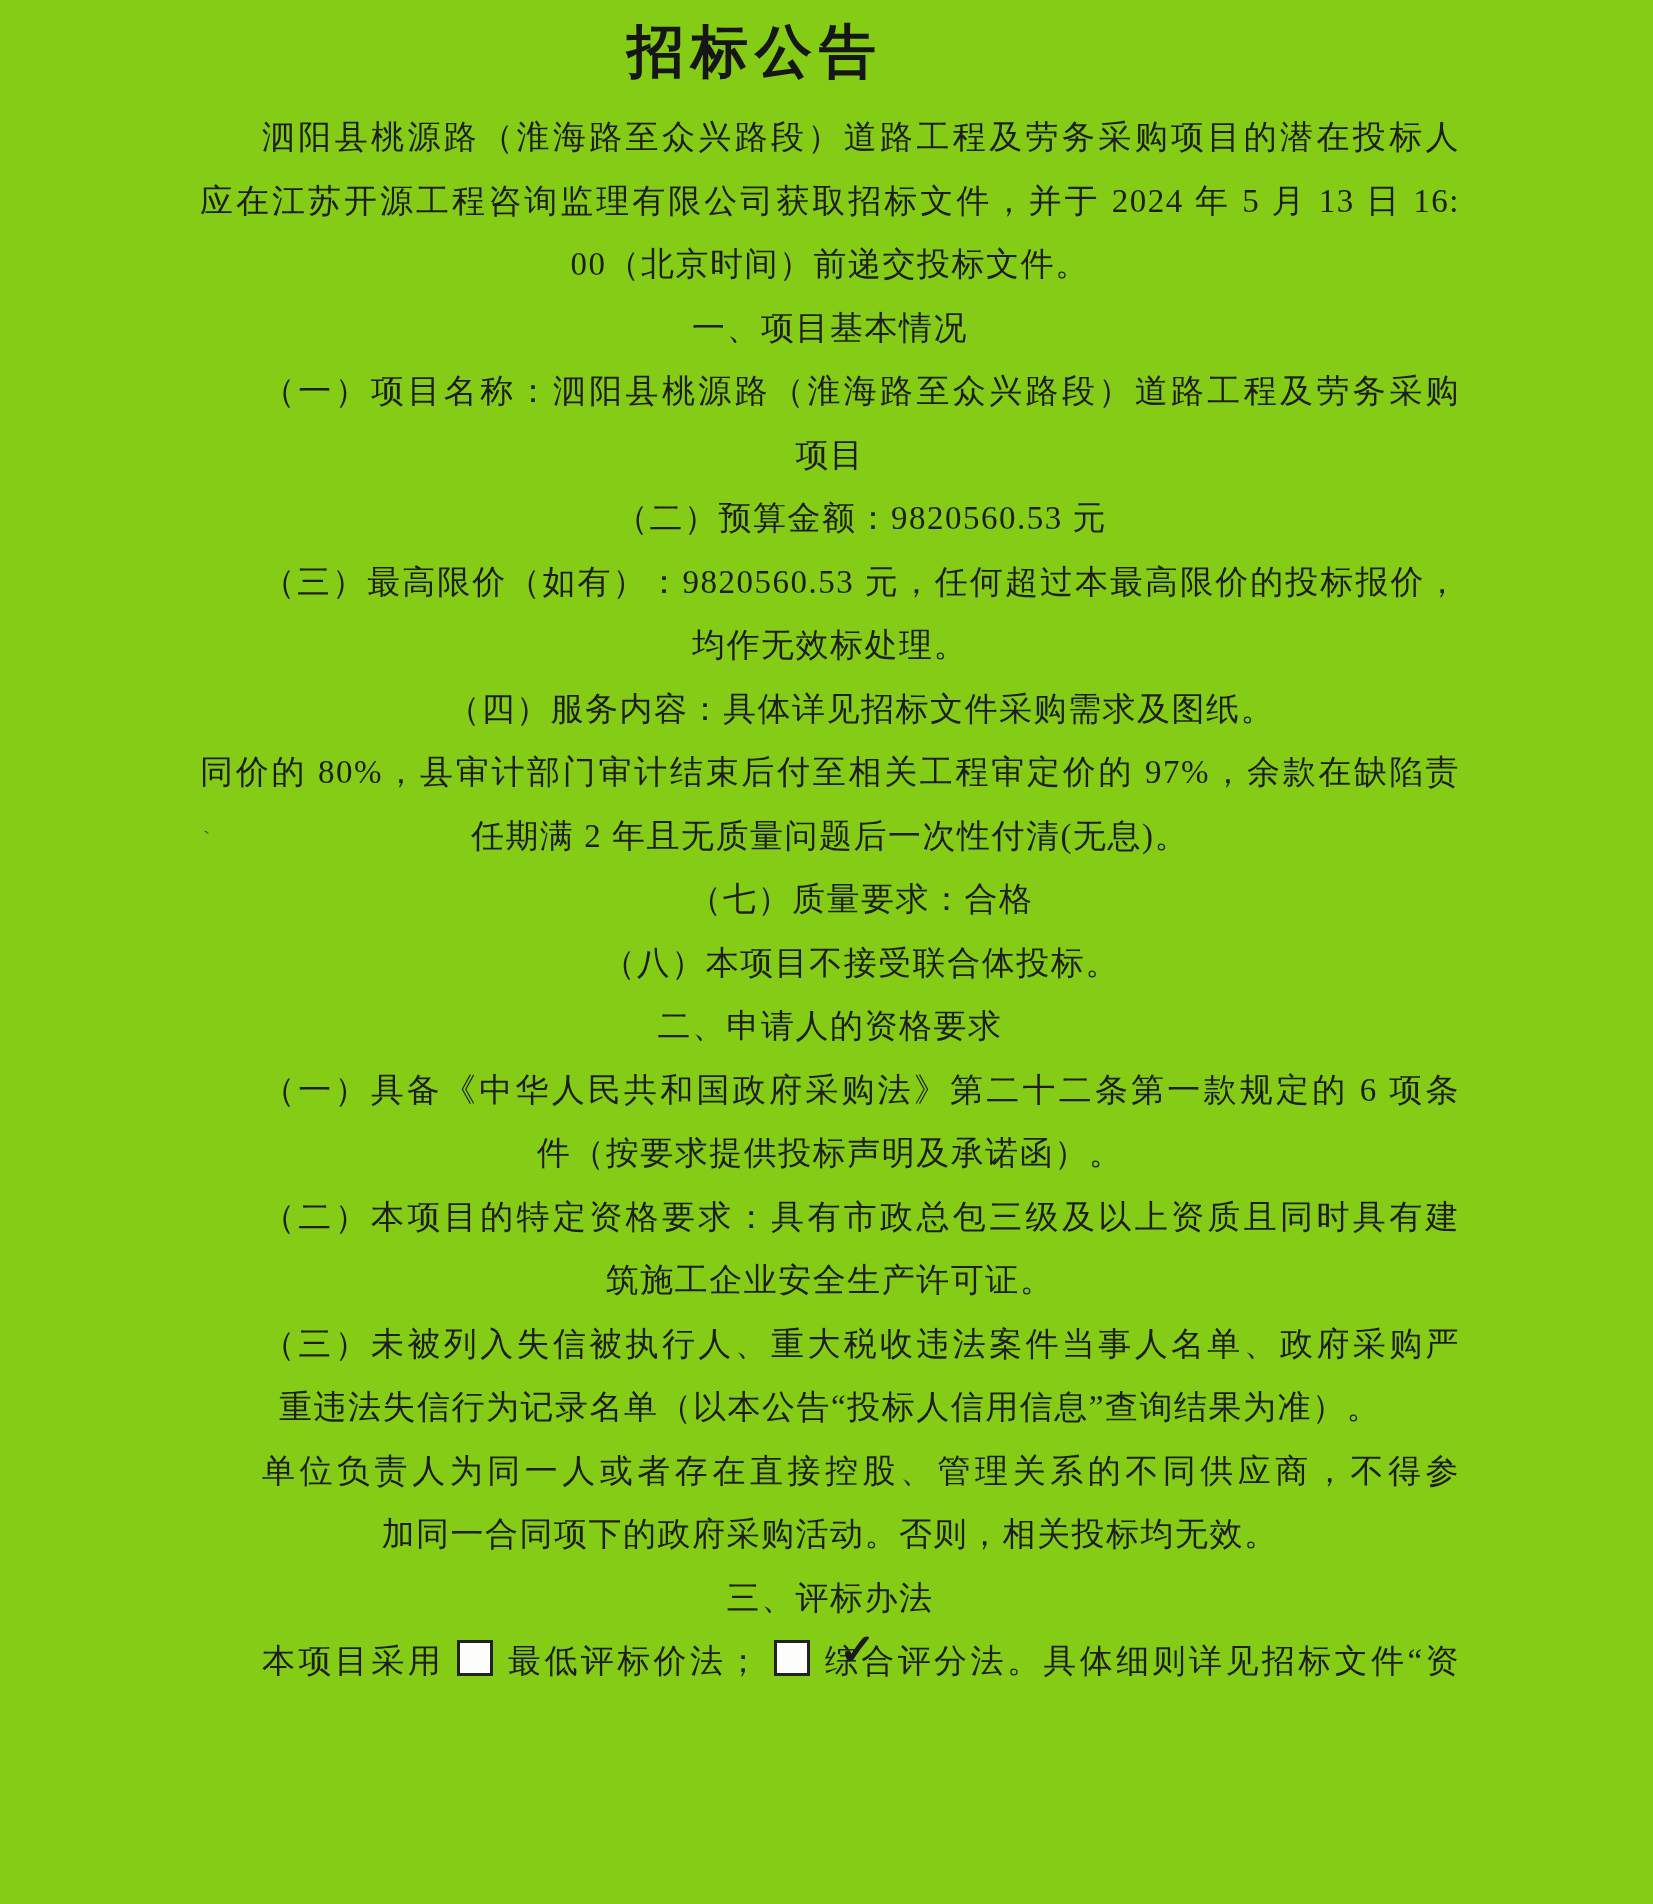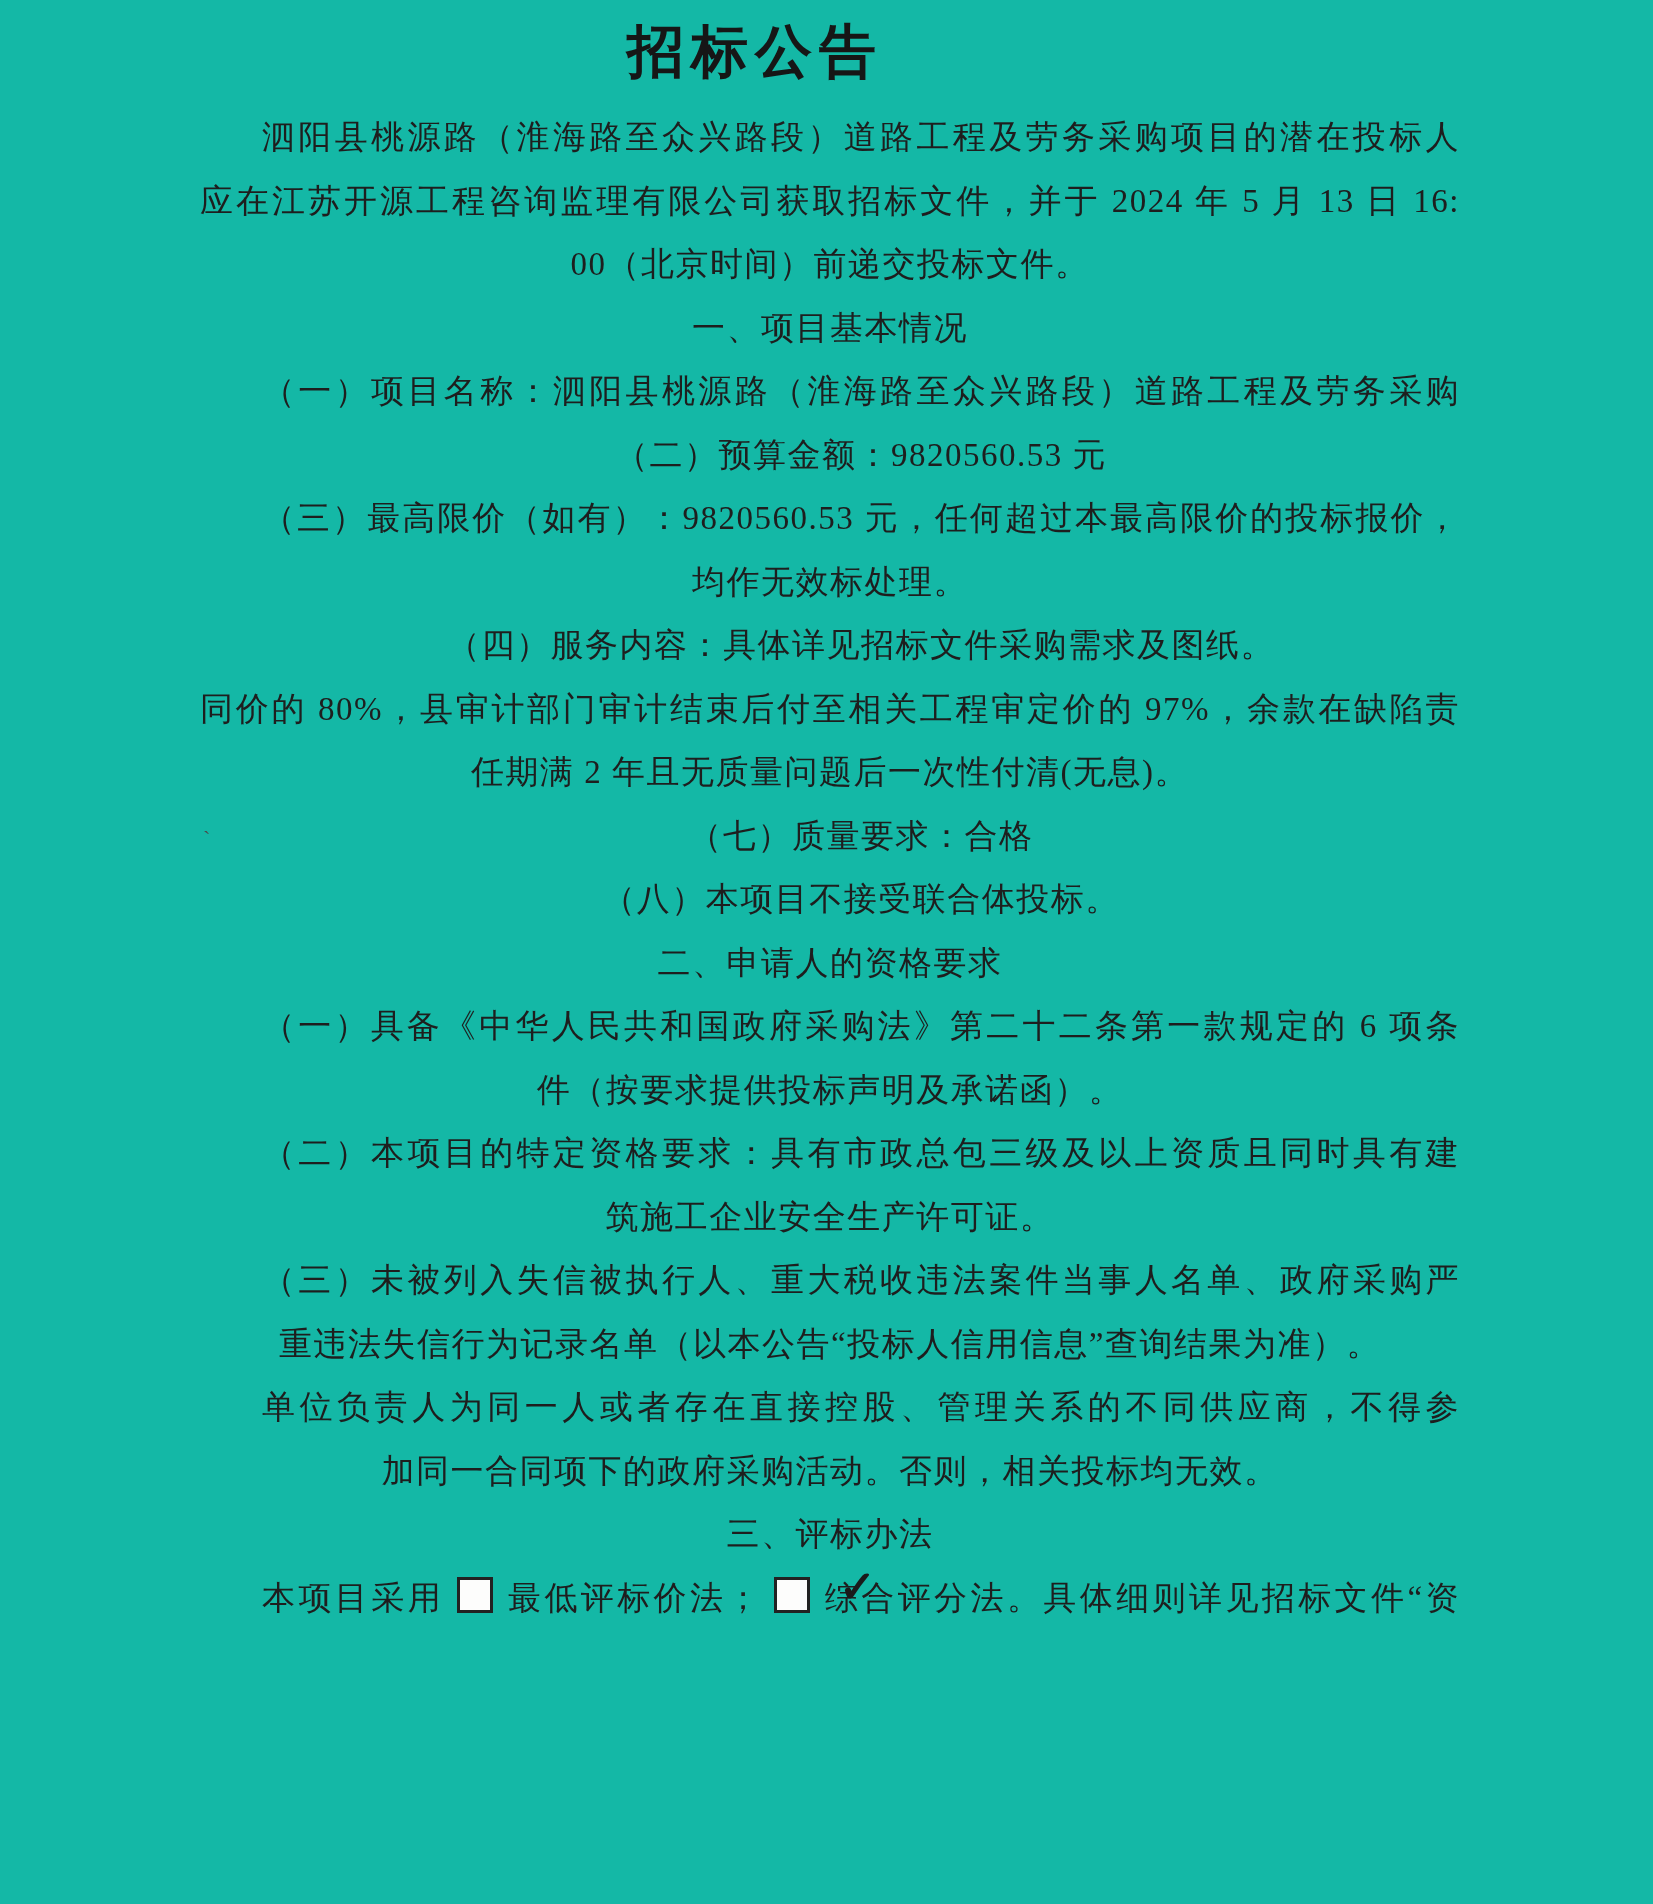--- a/index.html
+++ b/index.html
@@ -4,21 +4,21 @@
 <style>
   html, body {
     margin: 0;
     padding: 0;
     background: #ffffff;
   }
   #page {
     position: relative;
     width: 1653px;
     height: 1904px;
-    background: #14b8a6;
+    background: #84cc16;
     overflow: hidden;
     font-family: "Liberation Serif", "DejaVu Serif", serif;
     color: #1e1e1e;
   }
   #doc-title {
     position: absolute;
     top: 14px;
     left: 0;
     width: 1510px; 
     text-align: center;
@@ -85,20 +85,21 @@
 
   <div id="doc-title">招标公告</div>
 
   <div id="body-text">
 
     <div class="line indent fill">泗阳县桃源路（淮海路至众兴路段）道路工程及劳务采购项目的潜在投标人</div>
     <div class="line fill">应在江苏开源工程咨询监理有限公司获取招标文件，并于 2024 年 5 月 13 日 16:</div>
     <div class="line">00（北京时间）前递交投标文件。</div>
     <div class="line">一、项目基本情况</div>
     <div class="line indent fill">（一）项目名称：泗阳县桃源路（淮海路至众兴路段）道路工程及劳务采购</div>
+    <div class="line">项目</div>
     <div class="line indent">（二）预算金额：9820560.53 元</div>
     <div class="line indent fill">（三）最高限价（如有）：9820560.53 元，任何超过本最高限价的投标报价，</div>
     <div class="line">均作无效标处理。</div>
     <div class="line indent">（四）服务内容：具体详见招标文件采购需求及图纸。</div>
     <div class="line fill">同价的 80%，县审计部门审计结束后付至相关工程审定价的 97%，余款在缺陷责</div>
     <div class="line">任期满 2 年且无质量问题后一次性付清(无息)。</div>
     <div class="line indent">（七）质量要求：合格</div>
     <div class="line indent">（八）本项目不接受联合体投标。</div>
     <div class="line">二、申请人的资格要求</div>
     <div class="line indent fill">（一）具备《中华人民共和国政府采购法》第二十二条第一款规定的 6 项条</div>

